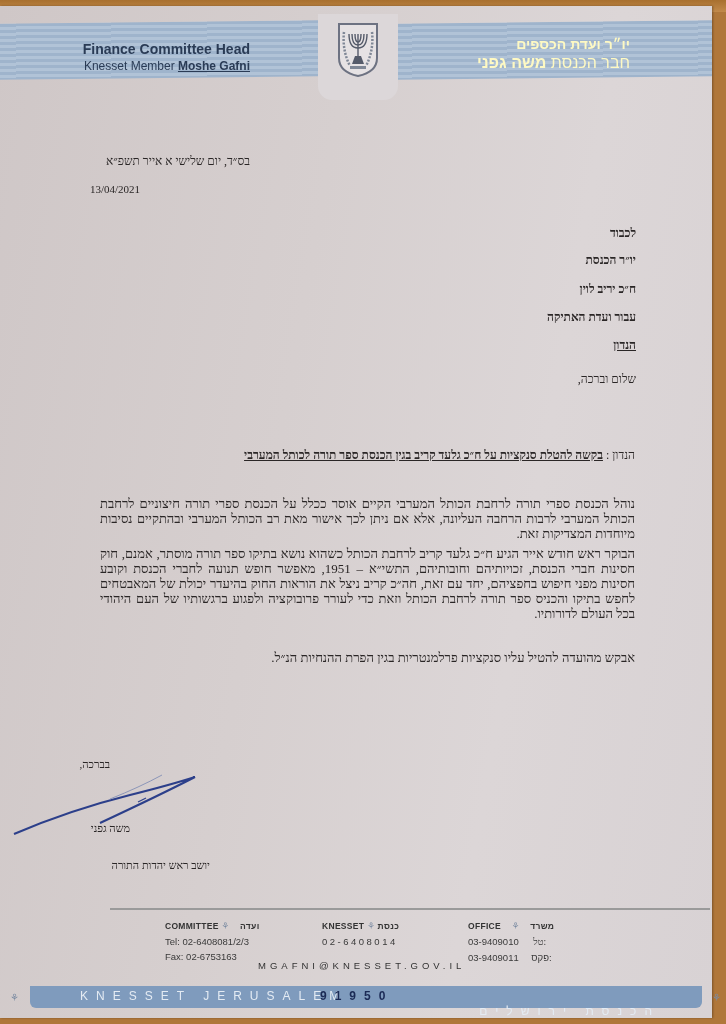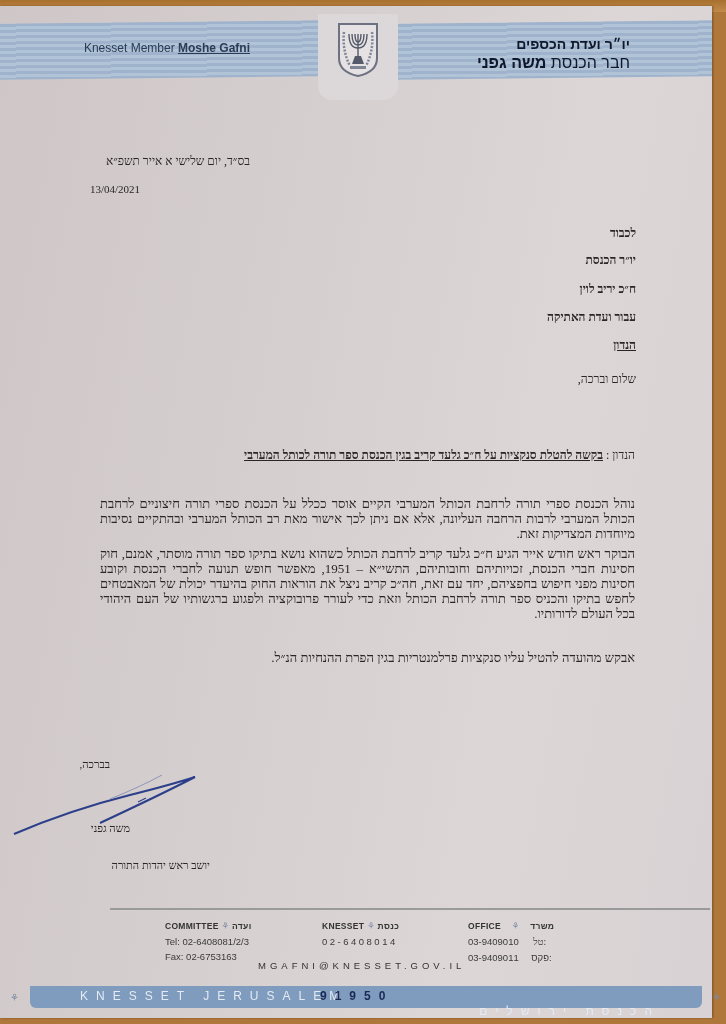--- a/index.html
+++ b/index.html
@@ -29,21 +29,21 @@
     }
     .emblem {
       position: absolute; left: 336px; top: 22px; width: 44px; height: 56px;
     }
     .hdr-en { position: absolute; left: 60px; top: 40px; width: 190px; text-align: right;
       font-family: "Liberation Sans", sans-serif; color: #2a3b55; }
     .hdr-en .l1 { font-size: 14px; font-weight: bold; line-height: 18px; }
     .hdr-en .l2 { font-size: 12px; line-height: 16px; }
     .hdr-en .l2 b { font-weight: bold; text-decoration: underline; }
     .hdr-he { position: absolute; left: 460px; top: 34px; width: 170px; text-align: right; direction: rtl;
-      font-family: "Liberation Sans", sans-serif; color: #0f172a; }
+      font-family: "Liberation Sans", sans-serif; color: #fef9c3; }
     .hdr-he .l1 { font-size: 14px; font-weight: bold; line-height: 20px; }
     .hdr-he .l2 { font-size: 16px; line-height: 18px; }
 
     .txt { position: absolute; direction: rtl; color: #2a2626; font-size: 12px; }
     .ltr { direction: ltr; }
     .b { font-weight: bold; }
     .u { text-decoration: underline; }
 
     .para { position: absolute; left: 100px; width: 535px; direction: rtl; text-align: justify;
       font-size: 13px; line-height: 15px; color: #2a2626; }
@@ -78,20 +78,21 @@
   <g stroke="#555b6a" stroke-width="1.4" fill="none">
     <line x1="22" y1="12" x2="22" y2="36"></line>
     <path d="M13 12 Q13 26 22 26 Q31 26 31 12"></path>
     <path d="M16 12 Q16 23 22 23 Q28 23 28 12"></path>
     <path d="M19 12 Q19 20 22 20 Q25 20 25 12"></path>
   </g>
   <path d="M16 42 L28 42 L25 34 L19 34 Z" fill="#555b6a"></path>
   <rect x="14" y="44" width="16" height="3" fill="#7f8796"></rect>
 </svg>
 <div class="hdr-en">
+  <div class="l1">Finance Committee Head</div>
   <div class="l2"><span>Knesset Member </span><b>Moshe Gafni</b></div>
 </div>
 <div class="hdr-he">
   <div class="l1">יו״ר ועדת הכספים</div>
   <div class="l2"><span>חבר הכנסת </span><b>משה גפני</b></div>
 </div>
 
 <div class="txt" style="left:90px; top:154px; width:160px; text-align:right;">בס״ד, יום שלישי א אייר תשפ״א</div>
 <div class="txt ltr" style="left:90px; top:183px; font-size:11px;">13/04/2021</div>
 
@@ -119,21 +120,21 @@
   <path d="M128 37 L136 33" fill="none" stroke="#2c3f8a" stroke-width="1.2"></path>
 </svg>
 <div class="txt" style="left:70px; top:822px; width:60px; font-size:11px;">משה גפני</div>
 <div class="txt" style="left:80px; top:859px; width:130px; font-size:11px;">יושב ראש יהדות התורה</div>
 
 <div class="footer-line"></div>
 
 <div class="fcol" style="left:165px; top:918px;">
   <div><span class="h">COMMITTEE</span>
     <span class="flame">⚘</span>
-    <span class="h" style="margin-left:0;">ועדה</span></div>
+    <span class="h" style="margin-left:8px;">ועדה</span></div>
   <div>Tel: 02-6408081/2/3</div>
   <div>Fax: 02-6753163</div>
 </div>
 
 <div class="fcol" style="left:322px; top:918px;">
   <div><span class="h">KNESSET</span>
     <span class="flame">⚘</span>
     <span class="h">כנסת</span></div>
   <div style="letter-spacing:2.5px;">02-6408014</div>
 </div>

